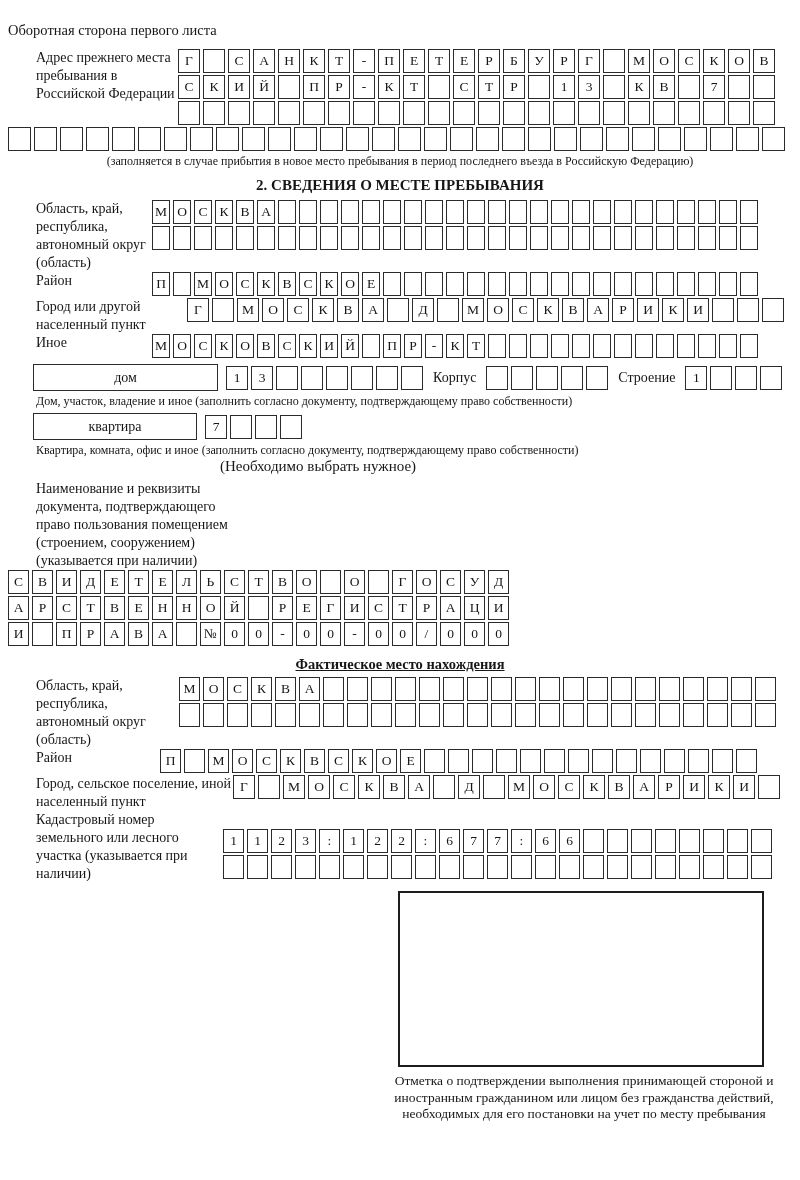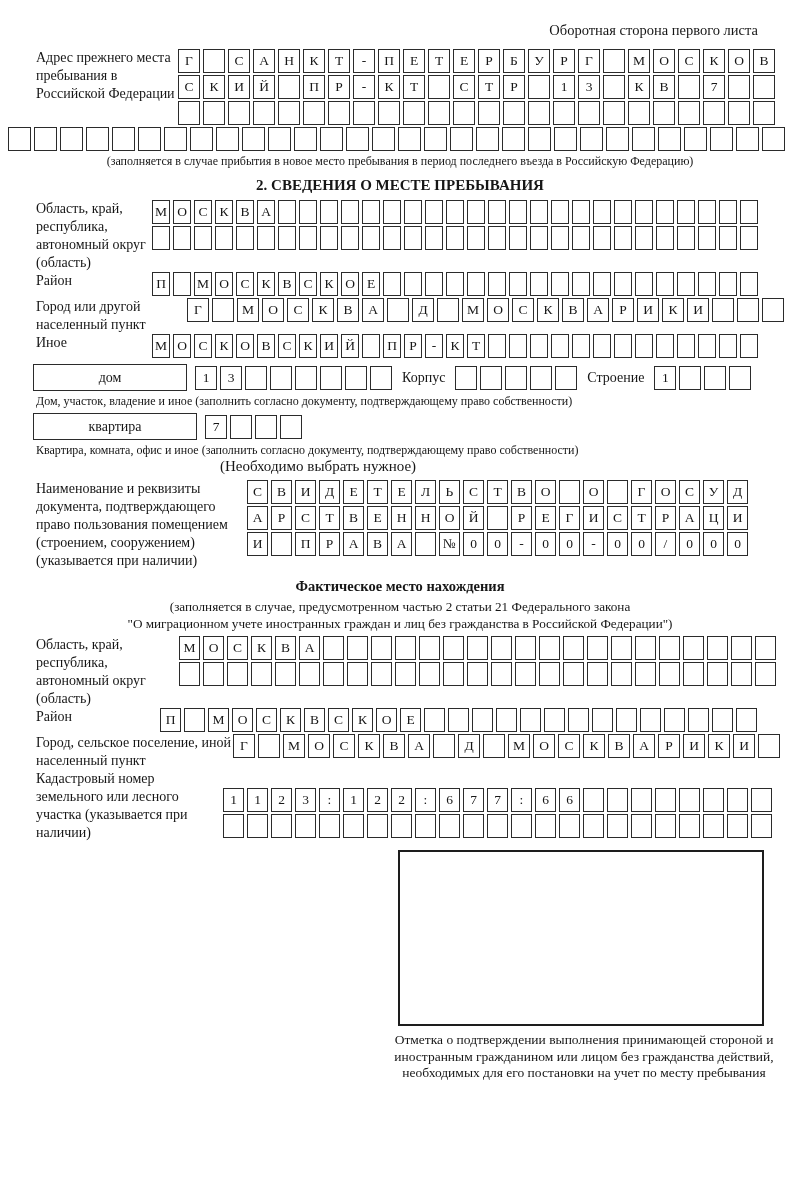--- a/index.html
+++ b/index.html
@@ -5,59 +5,59 @@
   * { box-sizing: border-box; }
   html,body { margin:0; padding:0; }
   body {
     width:800px; height:1180px;
     background:#ffffff;
     font-family:"Liberation Serif", serif;
     color:#161616;
   }
   .page { width:800px; height:1180px; padding:6px 8px; overflow:hidden; }
 
-  .header-note { text-align:right; font-size:14.5px; margin:16px 34px 10px 0; }
+  .header-note { font-size:14.5px; margin:16px 34px 10px 0; }
 
   .field { display:flex; align-items:flex-start; }
   .flabel { font-size:14px; line-height:18px; padding-left:28px; flex-shrink:0; }
   .w170 { width:170px; } .w144 { width:144px; } .w239 { width:239px; }
   .w171 { width:171px; } .w225 { width:225px; } .w215 { width:215px; }
 
   .rows { flex-shrink:0; }
   .cells { display:flex; gap:3px; margin-bottom:2px; }
   .cell {
     width:var(--cw,20px); height:24px; flex-shrink:0;
     border:1.6px solid #2b2b2b;
     display:flex; align-items:center; justify-content:center;
     font-size:13.5px;
   }
   .note { font-size:12px; line-height:16px; }
   .center { text-align:center; }
   .pl28 { padding-left:28px; }
   .sec-title { text-align:center; font-weight:bold; font-size:15px; margin:8px 0 6px 0; }
-  .sub-title { text-align:center; font-weight:bold; font-size:14.5px; margin:8px 0 4px 0; }
+  .sub-title { text-align:center; font-weight:bold; font-size:14.5px; margin:8px 0 4px 0;text-decoration:underline; }
 
   .inline-row { display:flex; align-items:center; gap:8px; margin:4px 0 2px 25px; }
   .labelbox {
     border:1.8px solid #2b2b2b; height:27px;
     display:flex; align-items:center; justify-content:center;
     font-size:14px; flex-shrink:0;
   }
-  .dom-box { width:154px; }
+  .dom-box { width:185px; }
   .kv-box { width:164px; }
   .ilabel { font-size:14px; padding:0 2px; flex-shrink:0; }
 
   .stay-row { display:flex; align-items:center; gap:12px; margin:4px 0 2px 28px; font-size:14px; }
   .checkbox {
     width:19px; height:22px; border:1.6px solid #2b2b2b; flex-shrink:0;
     display:flex; align-items:center; justify-content:center; font-size:13.5px;
   }
   .stay-note { margin-left:120px; width:380px; text-align:center; font-size:15px; line-height:16px; }
 
-  .doc-field { margin-top:6px; }
+  .doc-field { margin-top:6px;flex-direction:column; }
 
   .fact-notes { font-size:13.2px; line-height:16.5px; text-align:center; margin-bottom:4px; }
 
   .stamp-box { width:366px; height:176px; border:2px solid #1d1d1d; margin:8px 0 6px 390px; }
   .stamp-caption { width:396px; margin-left:378px; text-align:center; font-size:13.5px; line-height:16.5px; }
 </style>
 </head>
 <body>
 
 <div class="page">
@@ -463,24 +463,20 @@
           <span class="cell">0</span>
           <span class="cell">/</span>
           <span class="cell">0</span>
           <span class="cell">0</span>
           <span class="cell">0</span>
         </div>
     </div>
   </div>
 
   <div class="sub-title">Фактическое место нахождения</div>
-  <div class="fact-notes">
-    <div>(заполняется в случае, предусмотренном частью 2 статьи 21 Федерального закона</div>
-    <div>"О миграционном учете иностранных граждан и лиц без гражданства в Российской Федерации")</div>
-  </div>
 
   <div class="field">
     <div class="flabel w171">Область, край, республика, автономный округ (область)</div>
     <div class="rows">
       <div class="cells" style="--cw:21px">
           <span class="cell">М</span>
           <span class="cell">О</span>
           <span class="cell">С</span>
           <span class="cell">К</span>
           <span class="cell">В</span>

